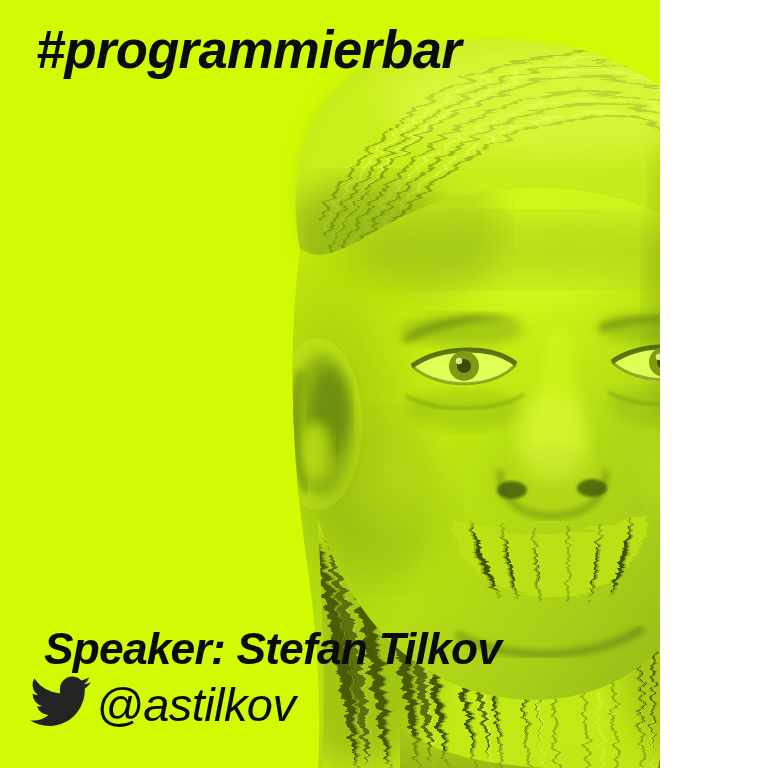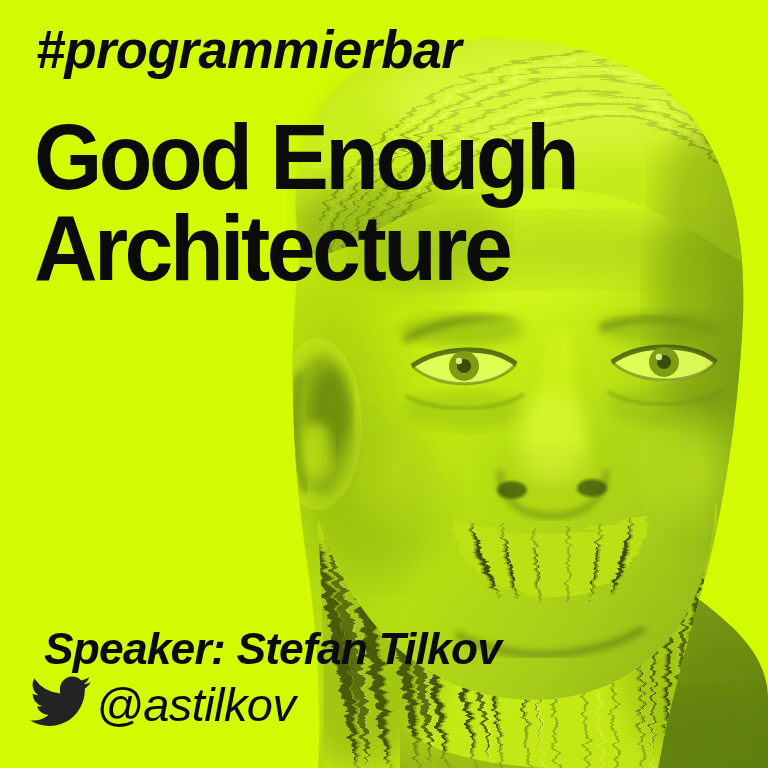--- a/index.html
+++ b/index.html
@@ -2,21 +2,21 @@
 <html><head>
 <meta charset="utf-8">
 <style>
   html, body {
     margin: 0;
     padding: 0;
     background: #ffffff;
   }
   #poster {
     position: relative;
-    width: 768px;
+    width: 660px;
     height: 768px;
     overflow: hidden;
     background: #c2410c;
     font-family: "Liberation Sans", sans-serif;
     -webkit-font-smoothing: antialiased;
   }
 
   
   #portrait-layer {
     position: absolute;
@@ -372,24 +372,20 @@
       </g>
 
       <g opacity="0.35">
         <path d="M300,250 C284,180 300,96 372,62" stroke="#b9df15" stroke-width="10" fill="none" filter="url(#softBlur6)"></path>
       </g>
     </svg>
   </div>
 
   <div class="txt" id="hashtag">#programmierbar</div>
 
-  <div id="title-block">
-    <div class="title-line">Good Enough</div>
-    <div class="title-line">Architecture</div>
-  </div>
 
   <div class="txt" id="speaker">Speaker: Stefan Tilkov</div>
 
   <div id="handle-row">
     <svg id="twitter-icon" viewBox="0 0 24 20">
       <path fill="#232323" d="M23.64 2.37c-.87.39-1.8.65-2.78.77a4.85 4.85 0 0 0 2.13-2.68c-.94.56-1.98.96-3.08 1.18A4.84 4.84 0 0 0 11.6 5.6c0 .38.04.75.12 1.1A13.74 13.74 0 0 1 1.67.9a4.84 4.84 0 0 0 1.5 6.46 4.8 4.8 0 0 1-2.19-.6v.06a4.84 4.84 0 0 0 3.88 4.74 4.9 4.9 0 0 1-2.18.08 4.85 4.85 0 0 0 4.52 3.36A9.72 9.72 0 0 1 0 17.08a13.7 13.7 0 0 0 7.43 2.18c8.92 0 13.79-7.38 13.79-13.78l-.02-.63a9.8 9.8 0 0 0 2.44-2.48z"></path>
     </svg>
     <span id="handle">@astilkov</span>
   </div>
 

